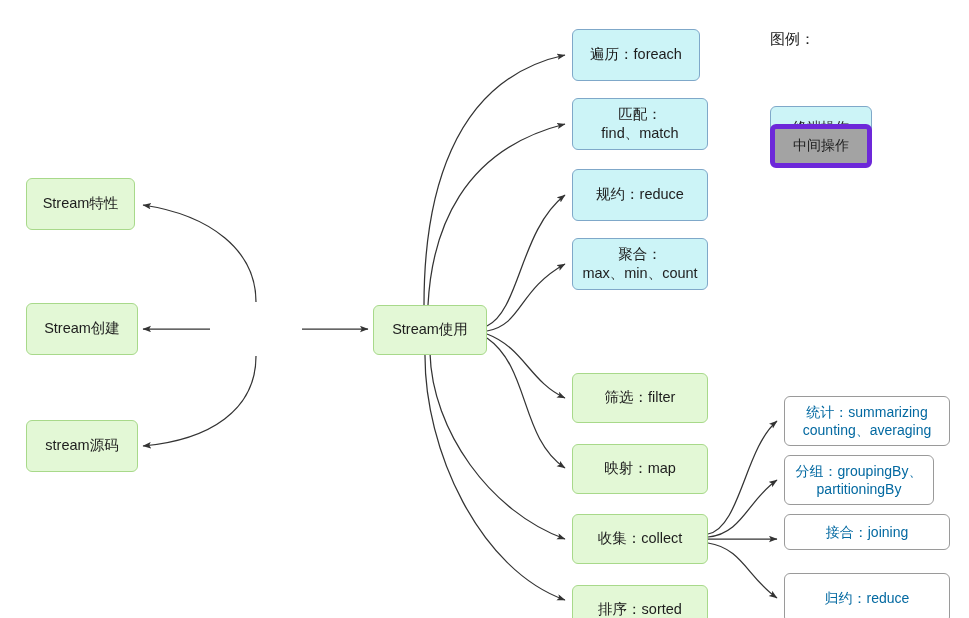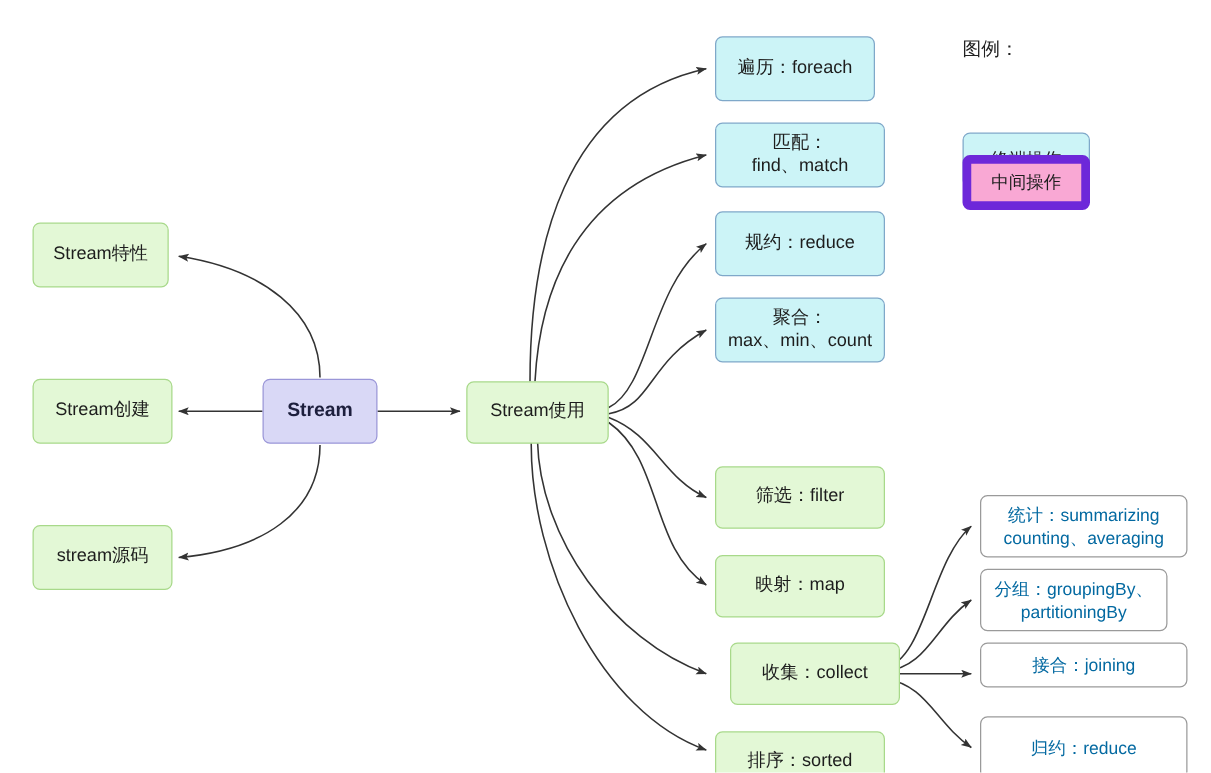--- a/index.html
+++ b/index.html
@@ -9,21 +9,21 @@
   .node{position:absolute;box-sizing:border-box;display:flex;align-items:center;justify-content:center;
         text-align:center;border-radius:6px;line-height:1.32;white-space:pre-line;}
   .n-green{background:#e3f8d6;border:1px solid #a8d98a;color:#1d1d1d;font-size:14.5px;}
   .n-blue{background:#ccf4f7;border:1px solid #7fa8c9;color:#1d1d1d;font-size:14.5px;}
   .n-root{background:#d9d8f6;border:1.2px solid #9a96d8;color:#1d1f3d;font-size:15.5px;font-weight:bold;}
   .n-plain{background:#ffffff;border:1px solid #9a9a9a;color:#0369a1;font-size:14px;}
   .legend-title{position:absolute;font-size:15px;color:#222;}
   .legend-box{position:absolute;box-sizing:border-box;display:flex;align-items:center;justify-content:center;
               border-radius:6px;font-size:14px;}
   .lg-blue{background:#ccf4f7;border:1px solid #7fa8c9;color:#1d1d1d;}
-  .lg-green{background:#f9a8d4;border:7px solid #6d28d9;color:#1d1d1d;}
+  .lg-green{background:#a3a3a3;border:5px solid #6d28d9;color:#1d1d1d;}
 </style>
 </head>
 <body>
 
 <div id="canvas">
 
   <svg id="edges" viewBox="0 0 969 618">
     <defs>
       <marker id="ah" markerWidth="9" markerHeight="9" refX="8" refY="3.2" orient="auto" markerUnits="userSpaceOnUse">
         <path d="M0,0 L8.5,3.2 L0,6.4 L1.8,3.2 Z" fill="#333333"></path>
@@ -47,37 +47,36 @@
       <path d="M430,353 C432,430 490,512 565,539"></path>
       <path d="M425,353 C424,450 480,570 565,600"></path>
 
       <path d="M708,534 C740,528 745,448 777,421"></path>
       <path d="M708,537 C742,534 748,500 777,480"></path>
       <path d="M708,539 L777,539"></path>
       <path d="M708,543 C742,548 748,578 777,598"></path>
     </g>
   </svg>
 
-  <div class="node n-root" style="left:210px;top:303px;width:92px;height:52px;">Stream</div>
 
   <div class="node n-green" style="left:26px;top:178px;width:109px;height:52px;">Stream特性</div>
   <div class="node n-green" style="left:26px;top:303px;width:112px;height:52px;">Stream创建</div>
   <div class="node n-green" style="left:26px;top:420px;width:112px;height:52px;">stream源码</div>
 
   <div class="node n-green" style="left:373px;top:305px;width:114px;height:50px;">Stream使用</div>
 
   <div class="node n-blue" style="left:572px;top:29px;width:128px;height:52px;">遍历：foreach</div>
   <div class="node n-blue" style="left:572px;top:98px;width:136px;height:52px;">匹配：
 find、match</div>
   <div class="node n-blue" style="left:572px;top:169px;width:136px;height:52px;">规约：reduce</div>
   <div class="node n-blue" style="left:572px;top:238px;width:136px;height:52px;">聚合：
 max、min、count</div>
   <div class="node n-green" style="left:572px;top:373px;width:136px;height:50px;">筛选：filter</div>
   <div class="node n-green" style="left:572px;top:444px;width:136px;height:50px;">映射：map</div>
-  <div class="node n-green" style="left:584px;top:514px;width:136px;height:50px;">收集：collect</div>
+  <div class="node n-green" style="left:572px;top:514px;width:136px;height:50px;">收集：collect</div>
   <div class="node n-green" style="left:572px;top:585px;width:136px;height:50px;">排序：sorted</div>
 
   <div class="node n-plain" style="left:784px;top:396px;width:166px;height:50px;">统计：summarizing
 counting、averaging</div>
   <div class="node n-plain" style="left:784px;top:455px;width:150px;height:50px;">分组：groupingBy、
 partitioningBy</div>
   <div class="node n-plain" style="left:784px;top:514px;width:166px;height:36px;">接合：joining</div>
   <div class="node n-plain" style="left:784px;top:573px;width:166px;height:50px;">归约：reduce</div>
 
   <div class="legend-title" style="left:770px;top:30px;">图例：</div>

